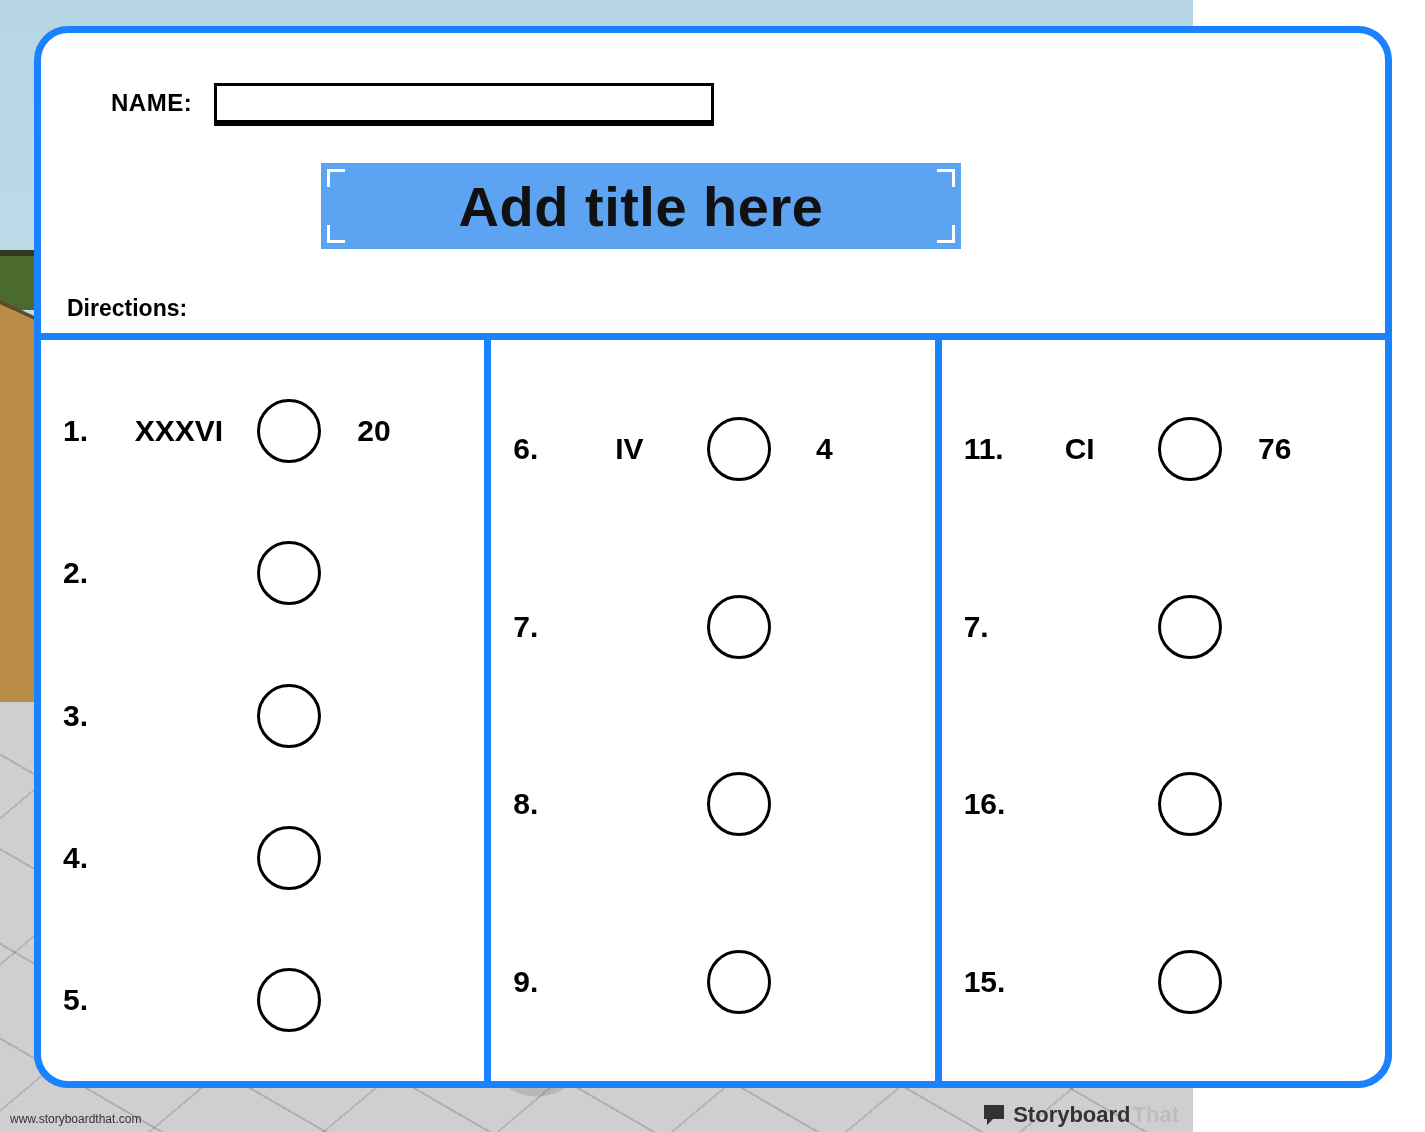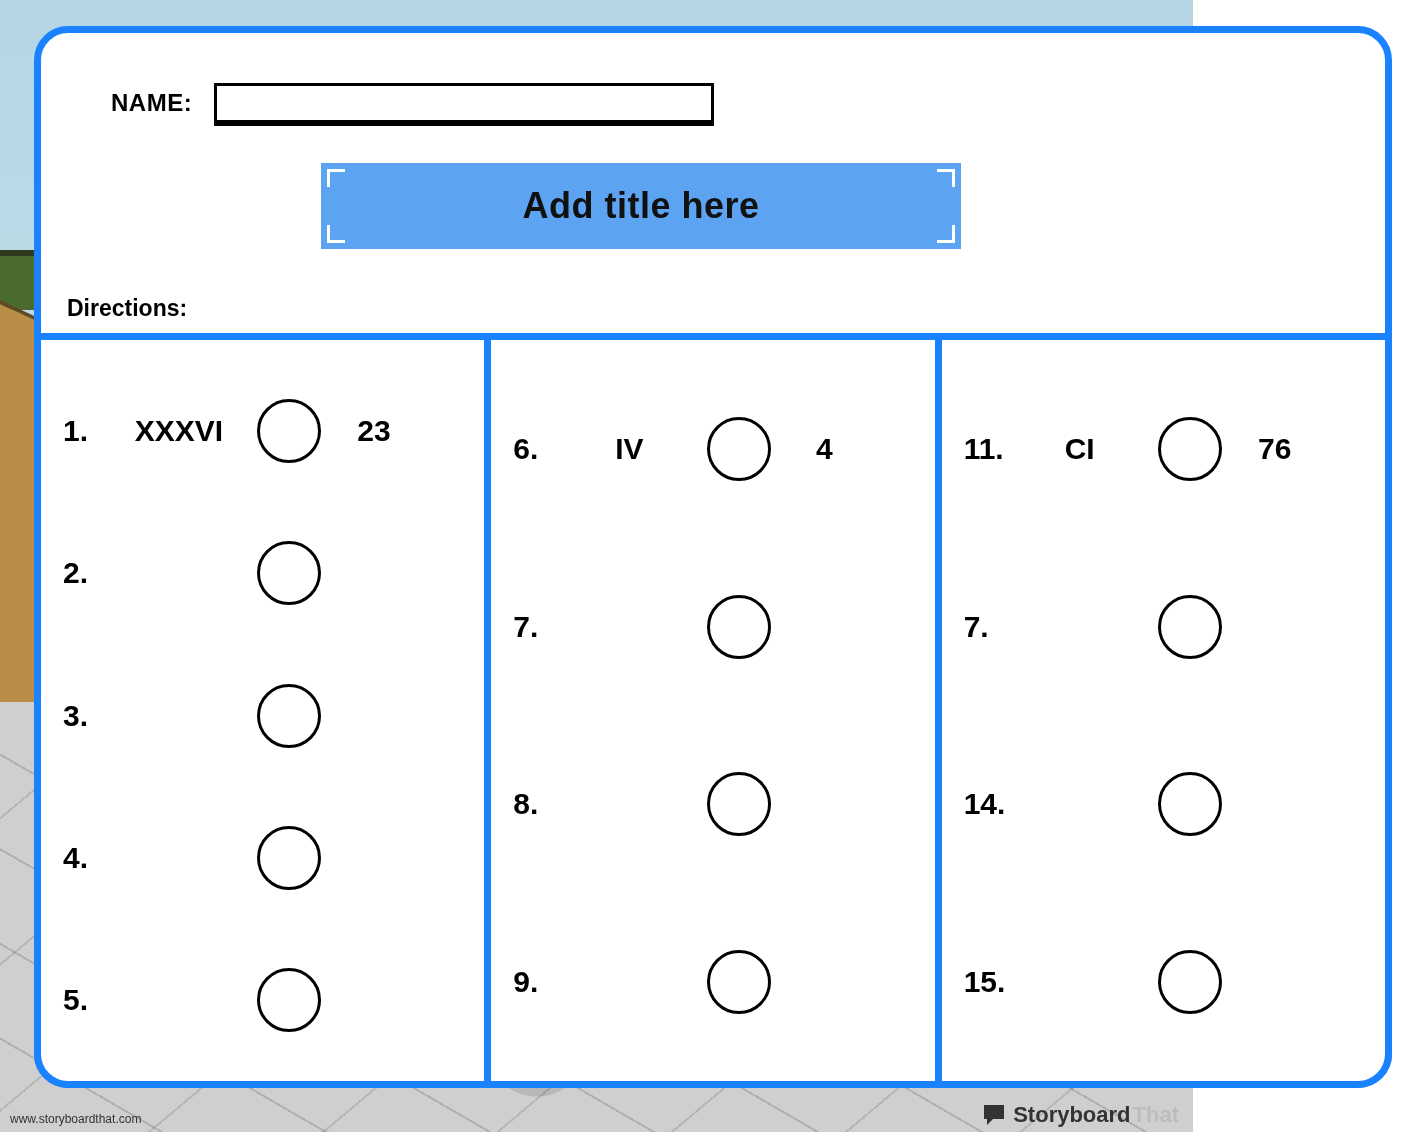--- a/index.html
+++ b/index.html
@@ -63,21 +63,21 @@
     position:absolute; left:280px; top:130px; width:640px; height:86px;
     background:#5ca3f2; display:flex; align-items:center; justify-content:center;
   }
   .title-box .corner {
     position:absolute; width:18px; height:18px; border:3px solid #fff;
   }
   .title-box .tl { left:6px; top:6px; border-right:none; border-bottom:none; }
   .title-box .tr { right:6px; top:6px; border-left:none; border-bottom:none; }
   .title-box .bl { left:6px; bottom:6px; border-right:none; border-top:none; }
   .title-box .br { right:6px; bottom:6px; border-left:none; border-top:none; }
-  .title-text { font-weight:900; font-size:36px; color:#111; letter-spacing:.5px; }
+  .title-text { font-weight:900; font-size:56px; color:#111; letter-spacing:.5px; }
 
   .directions {
     position:absolute; left:26px; top:262px; font-weight:700; font-size:23px;
   }
 
   
   .grid {
     position:absolute; left:-7px; right:-7px; top:300px; bottom:-7px;
     display:flex;
   }
@@ -139,21 +139,21 @@
     </div>
 
     <div class="directions">Directions:</div>
 
     <div class="grid" id="grid">
         <div class="col">
           <div class="row">
             <span class="num">1.</span>
             <span class="roman">XXXVI</span>
             <span class="circ"></span>
-            <span class="arab">23</span>
+            <span class="arab">20</span>
           </div>
           <div class="row">
             <span class="num">2.</span>
             <span class="roman"></span>
             <span class="circ"></span>
             <span class="arab"></span>
           </div>
           <div class="row">
             <span class="num">3.</span>
             <span class="roman"></span>
@@ -206,21 +206,21 @@
             <span class="circ"></span>
             <span class="arab">76</span>
           </div>
           <div class="row">
             <span class="num">7.</span>
             <span class="roman"></span>
             <span class="circ"></span>
             <span class="arab"></span>
           </div>
           <div class="row">
-            <span class="num">14.</span>
+            <span class="num">16.</span>
             <span class="roman"></span>
             <span class="circ"></span>
             <span class="arab"></span>
           </div>
           <div class="row">
             <span class="num">15.</span>
             <span class="roman"></span>
             <span class="circ"></span>
             <span class="arab"></span>
           </div>

